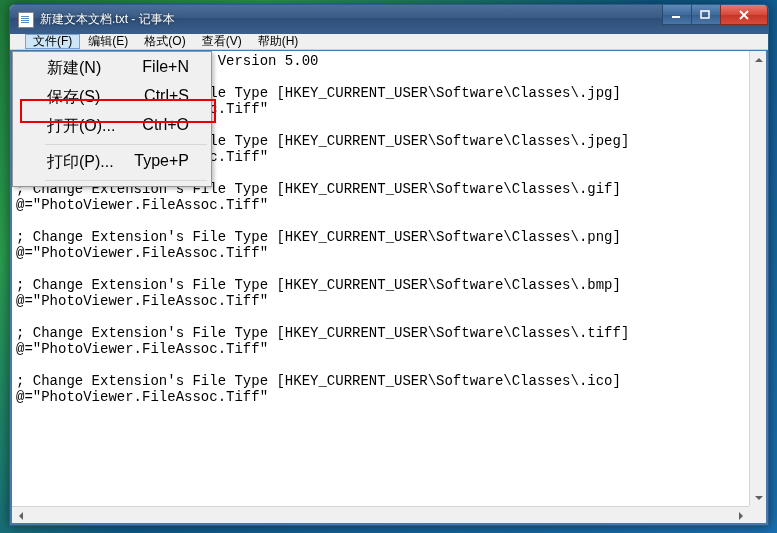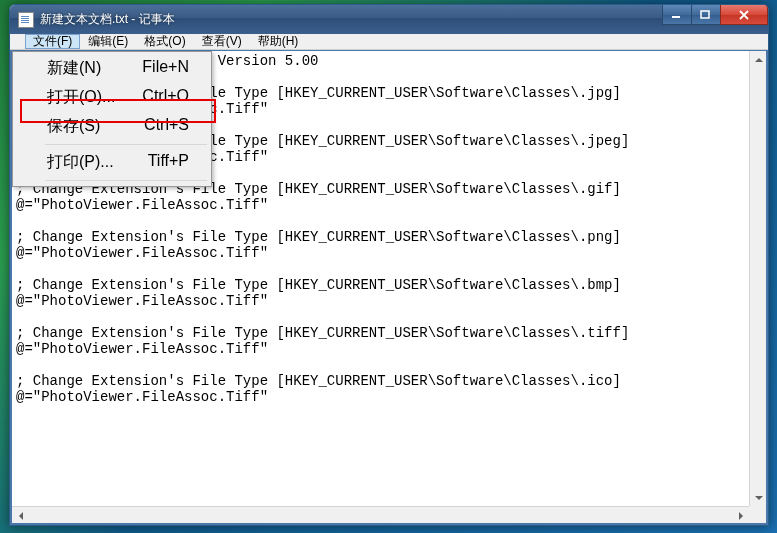--- a/index.html
+++ b/index.html
@@ -241,28 +241,28 @@
     <div class="sb-corner"></div>
   </div>
 </div>
 
 <div class="dropdown">
   <div class="dd-item">
     <span>新建(N)</span>
     <span>File+N</span>
   </div>
   <div class="dd-item">
+    <span>保存(S)</span>
+    <span>Ctrl+S</span>
+  </div>
+  <div class="dd-item">
     <span>打开(O)...</span>
     <span>Ctrl+O</span>
   </div>
-  <div class="dd-item">
-    <span>保存(S)</span>
-    <span>Ctrl+S</span>
-  </div>
   <div class="dd-sep"></div>
   <div class="dd-item">
     <span>打印(P)...</span>
-    <span>Tiff+P</span>
+    <span>Type+P</span>
   </div>
   <div class="dd-sep"></div>
 </div>
 
 <div class="highlight-box" style="left: 20px; top: 99px; width: 196px; height: 24px;"></div>
 
 </body></html>

